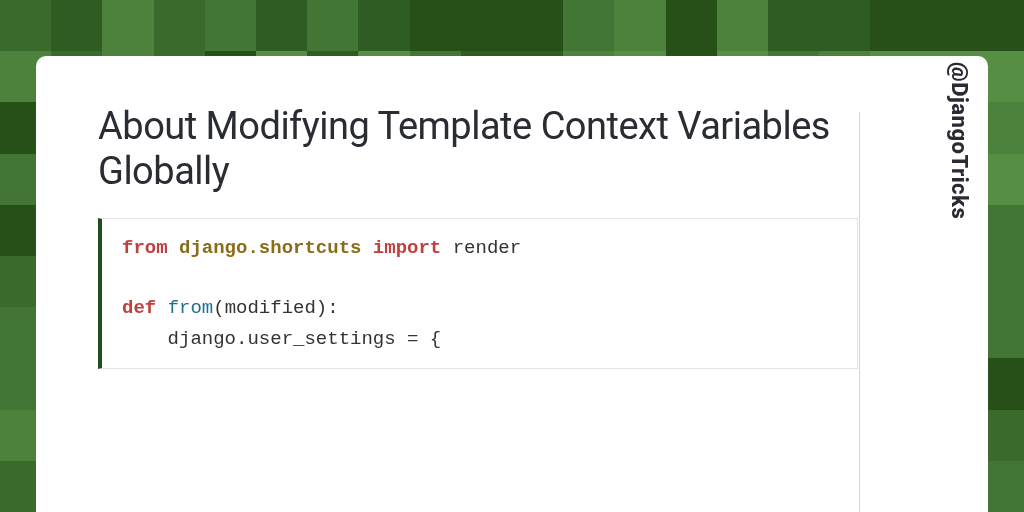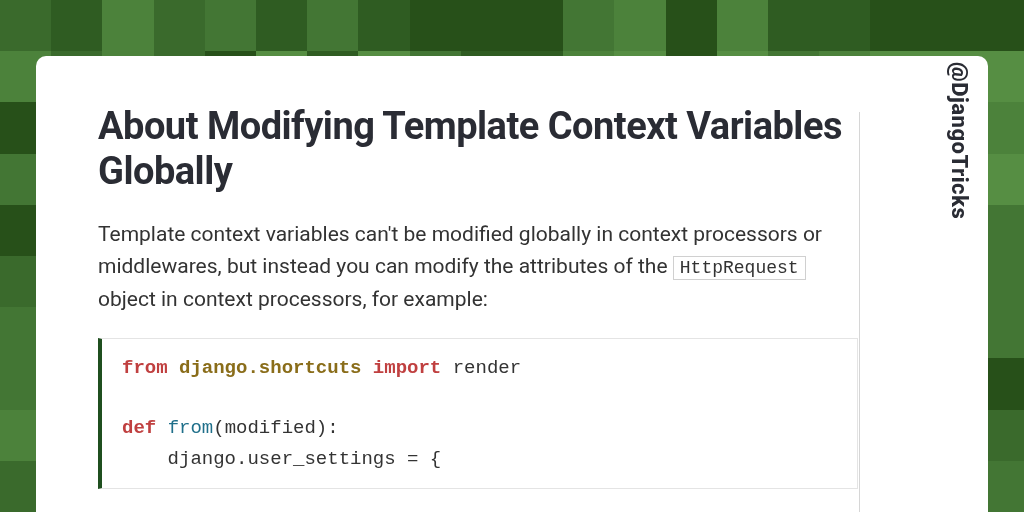--- a/index.html
+++ b/index.html
@@ -50,21 +50,21 @@
     position: absolute;
     top: 56px;
     bottom: 0;
     right: 128px;
     width: 1px;
     background: #d6d6d6;
   }
 
   h1.title {
     font-size: 38px;
-    font-weight: 700;
+    font-weight: 400;
     color: #2a2c34;
     line-height: 1.18;
     margin-bottom: 24px;
     letter-spacing: -0.5px;
   }
 
   p.para {
     font-size: 21px;
     color: #333;
     line-height: 1.55;
@@ -308,23 +308,20 @@
       <div style="background: rgb(58, 106, 44);"></div>
       <div style="background: rgb(47, 92, 34);"></div>
       <div style="background: rgb(67, 118, 52);"></div>
     </div>
 
   <div class="card">
     <div class="side-sep"></div>
 
     <h1 class="title">About Modifying Template Context Variables Globally</h1>
 
-    <p class="para">
-      <span>Template context variables can't be modified globally in context processors or middlewares, but instead you can modify the attributes of the </span><code class="inline">HttpRequest</code><span> object in context processors, for example:</span>
-    </p>
 
 
     <pre class="code"><span class="tok-kw">from</span> <span class="tok-mod">django.shortcuts</span> <span class="tok-kw">import</span><span> render</span>
 
 <span class="tok-kw">def</span> <span class="tok-fn">from</span><span>(modified):</span>
 <span>    django.user_settings = {</span>
 </pre>
   </div>
 
   <div class="handle">@DjangoTricks</div>

